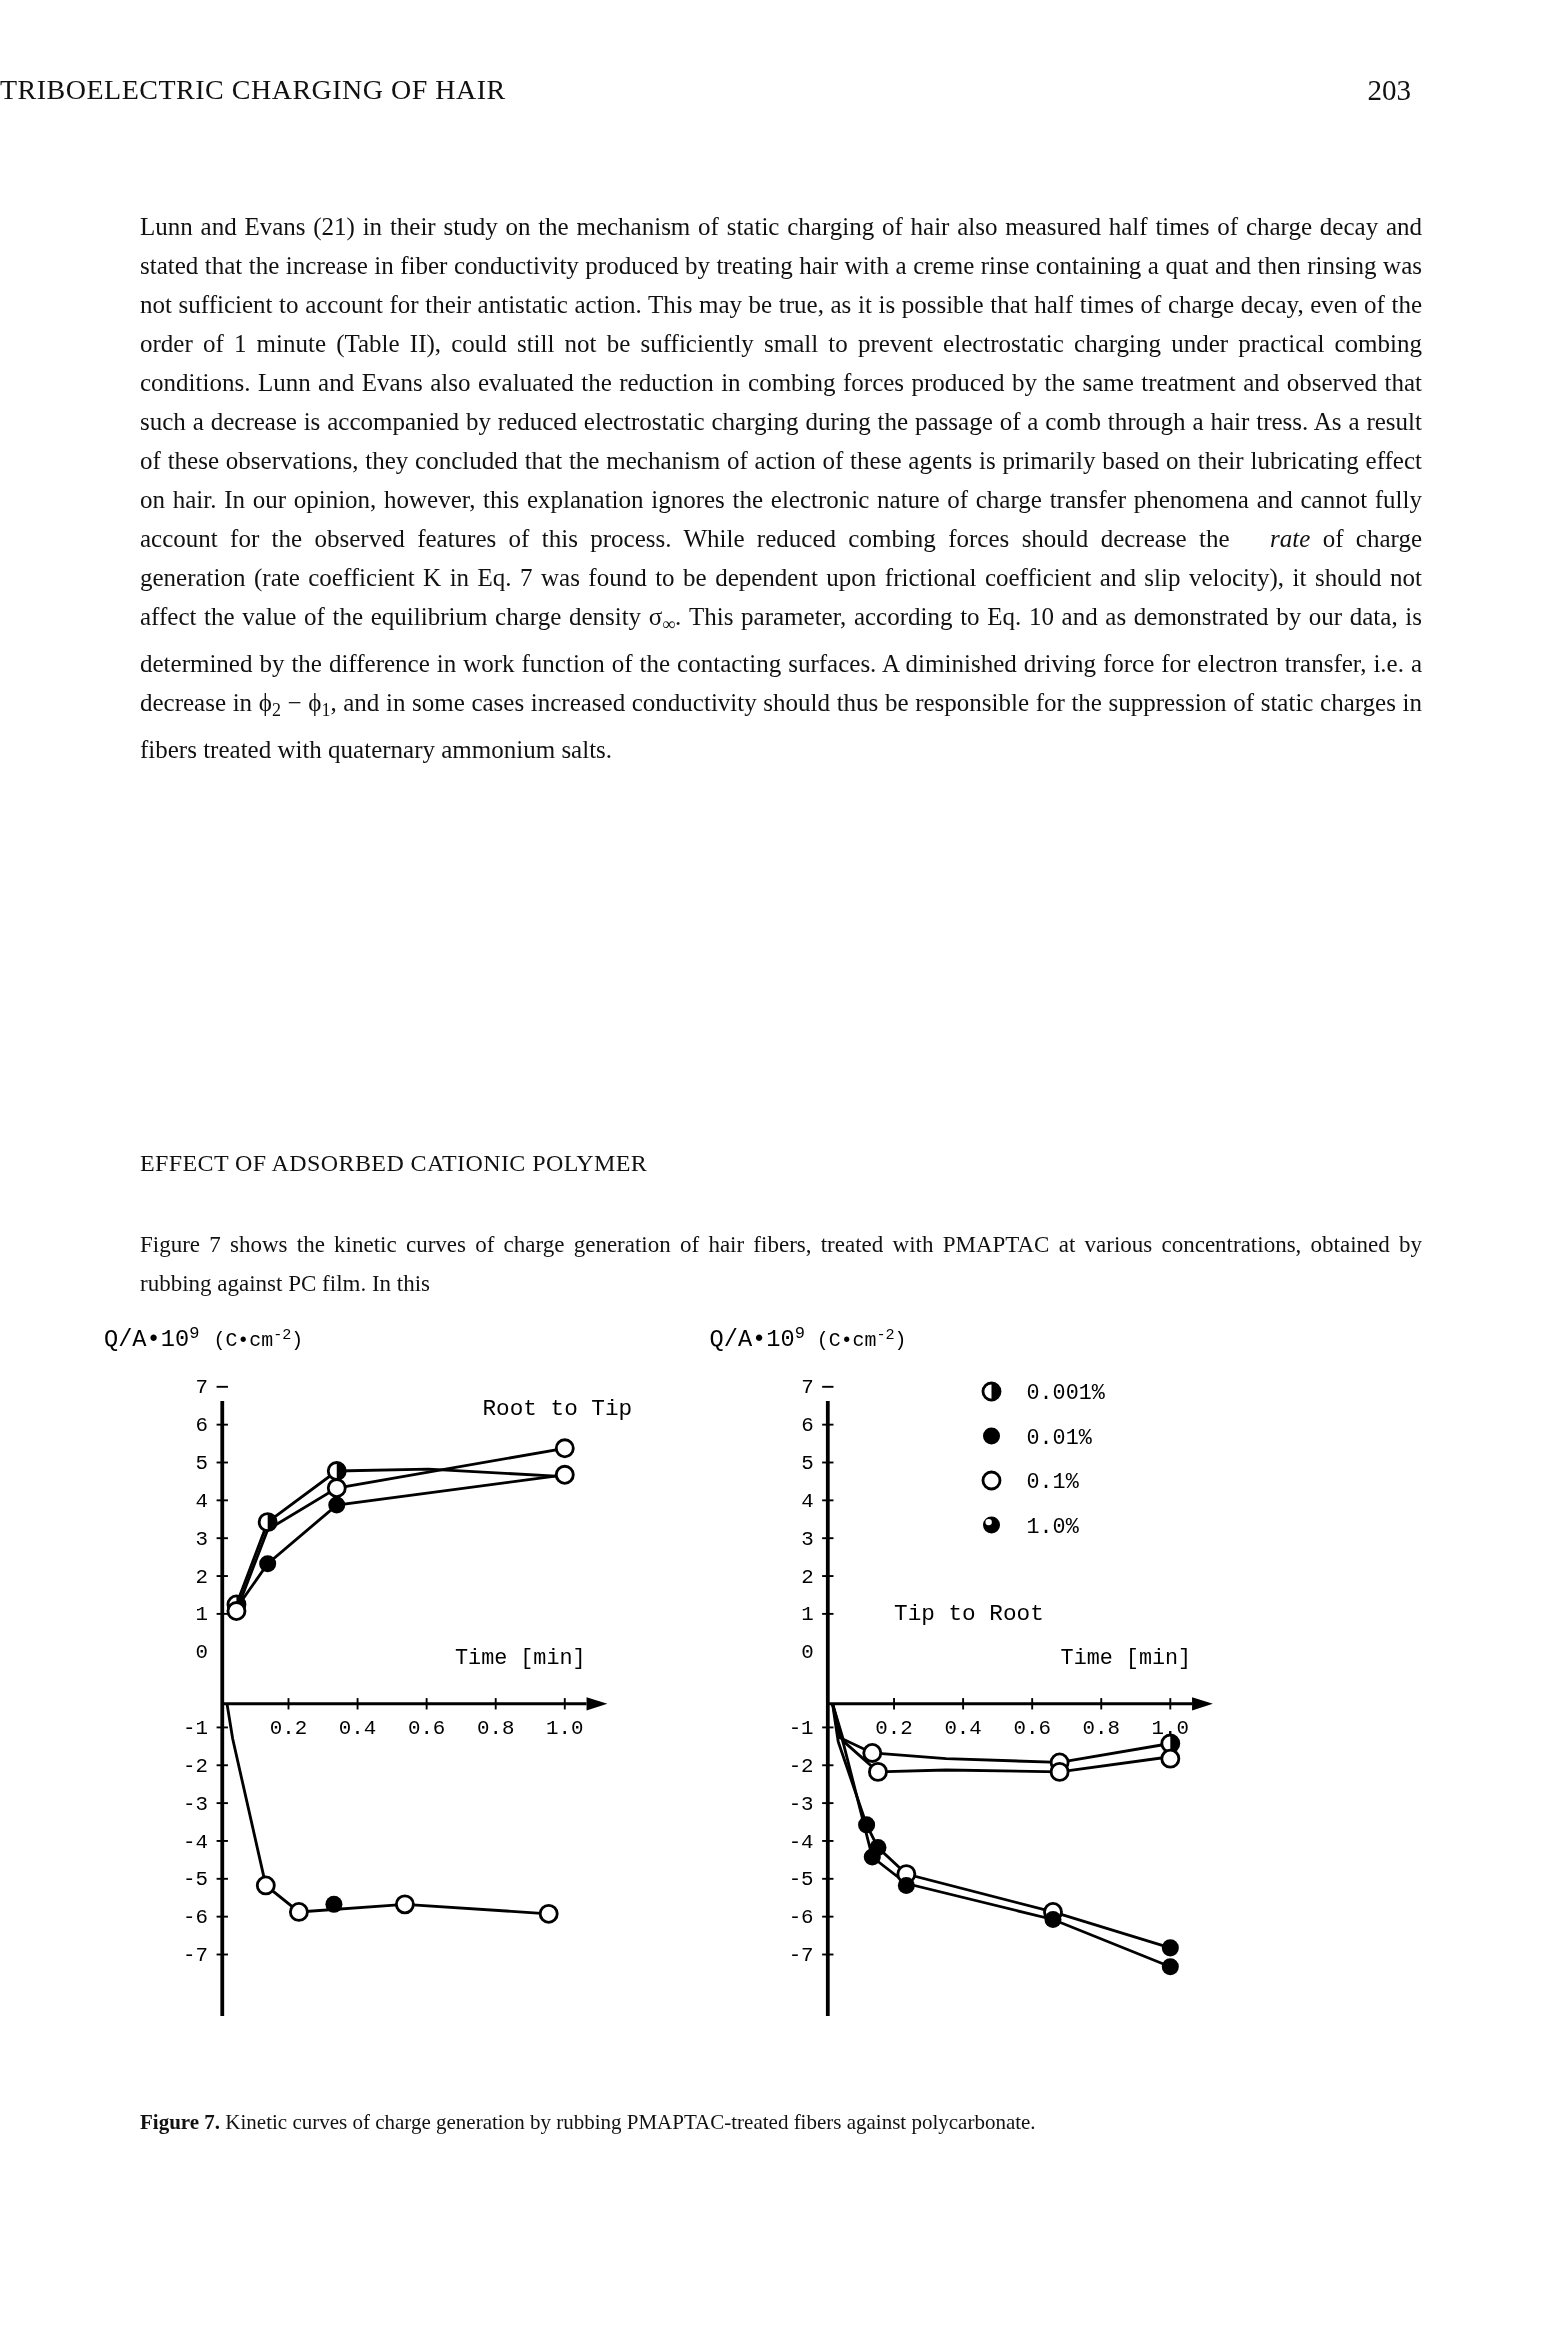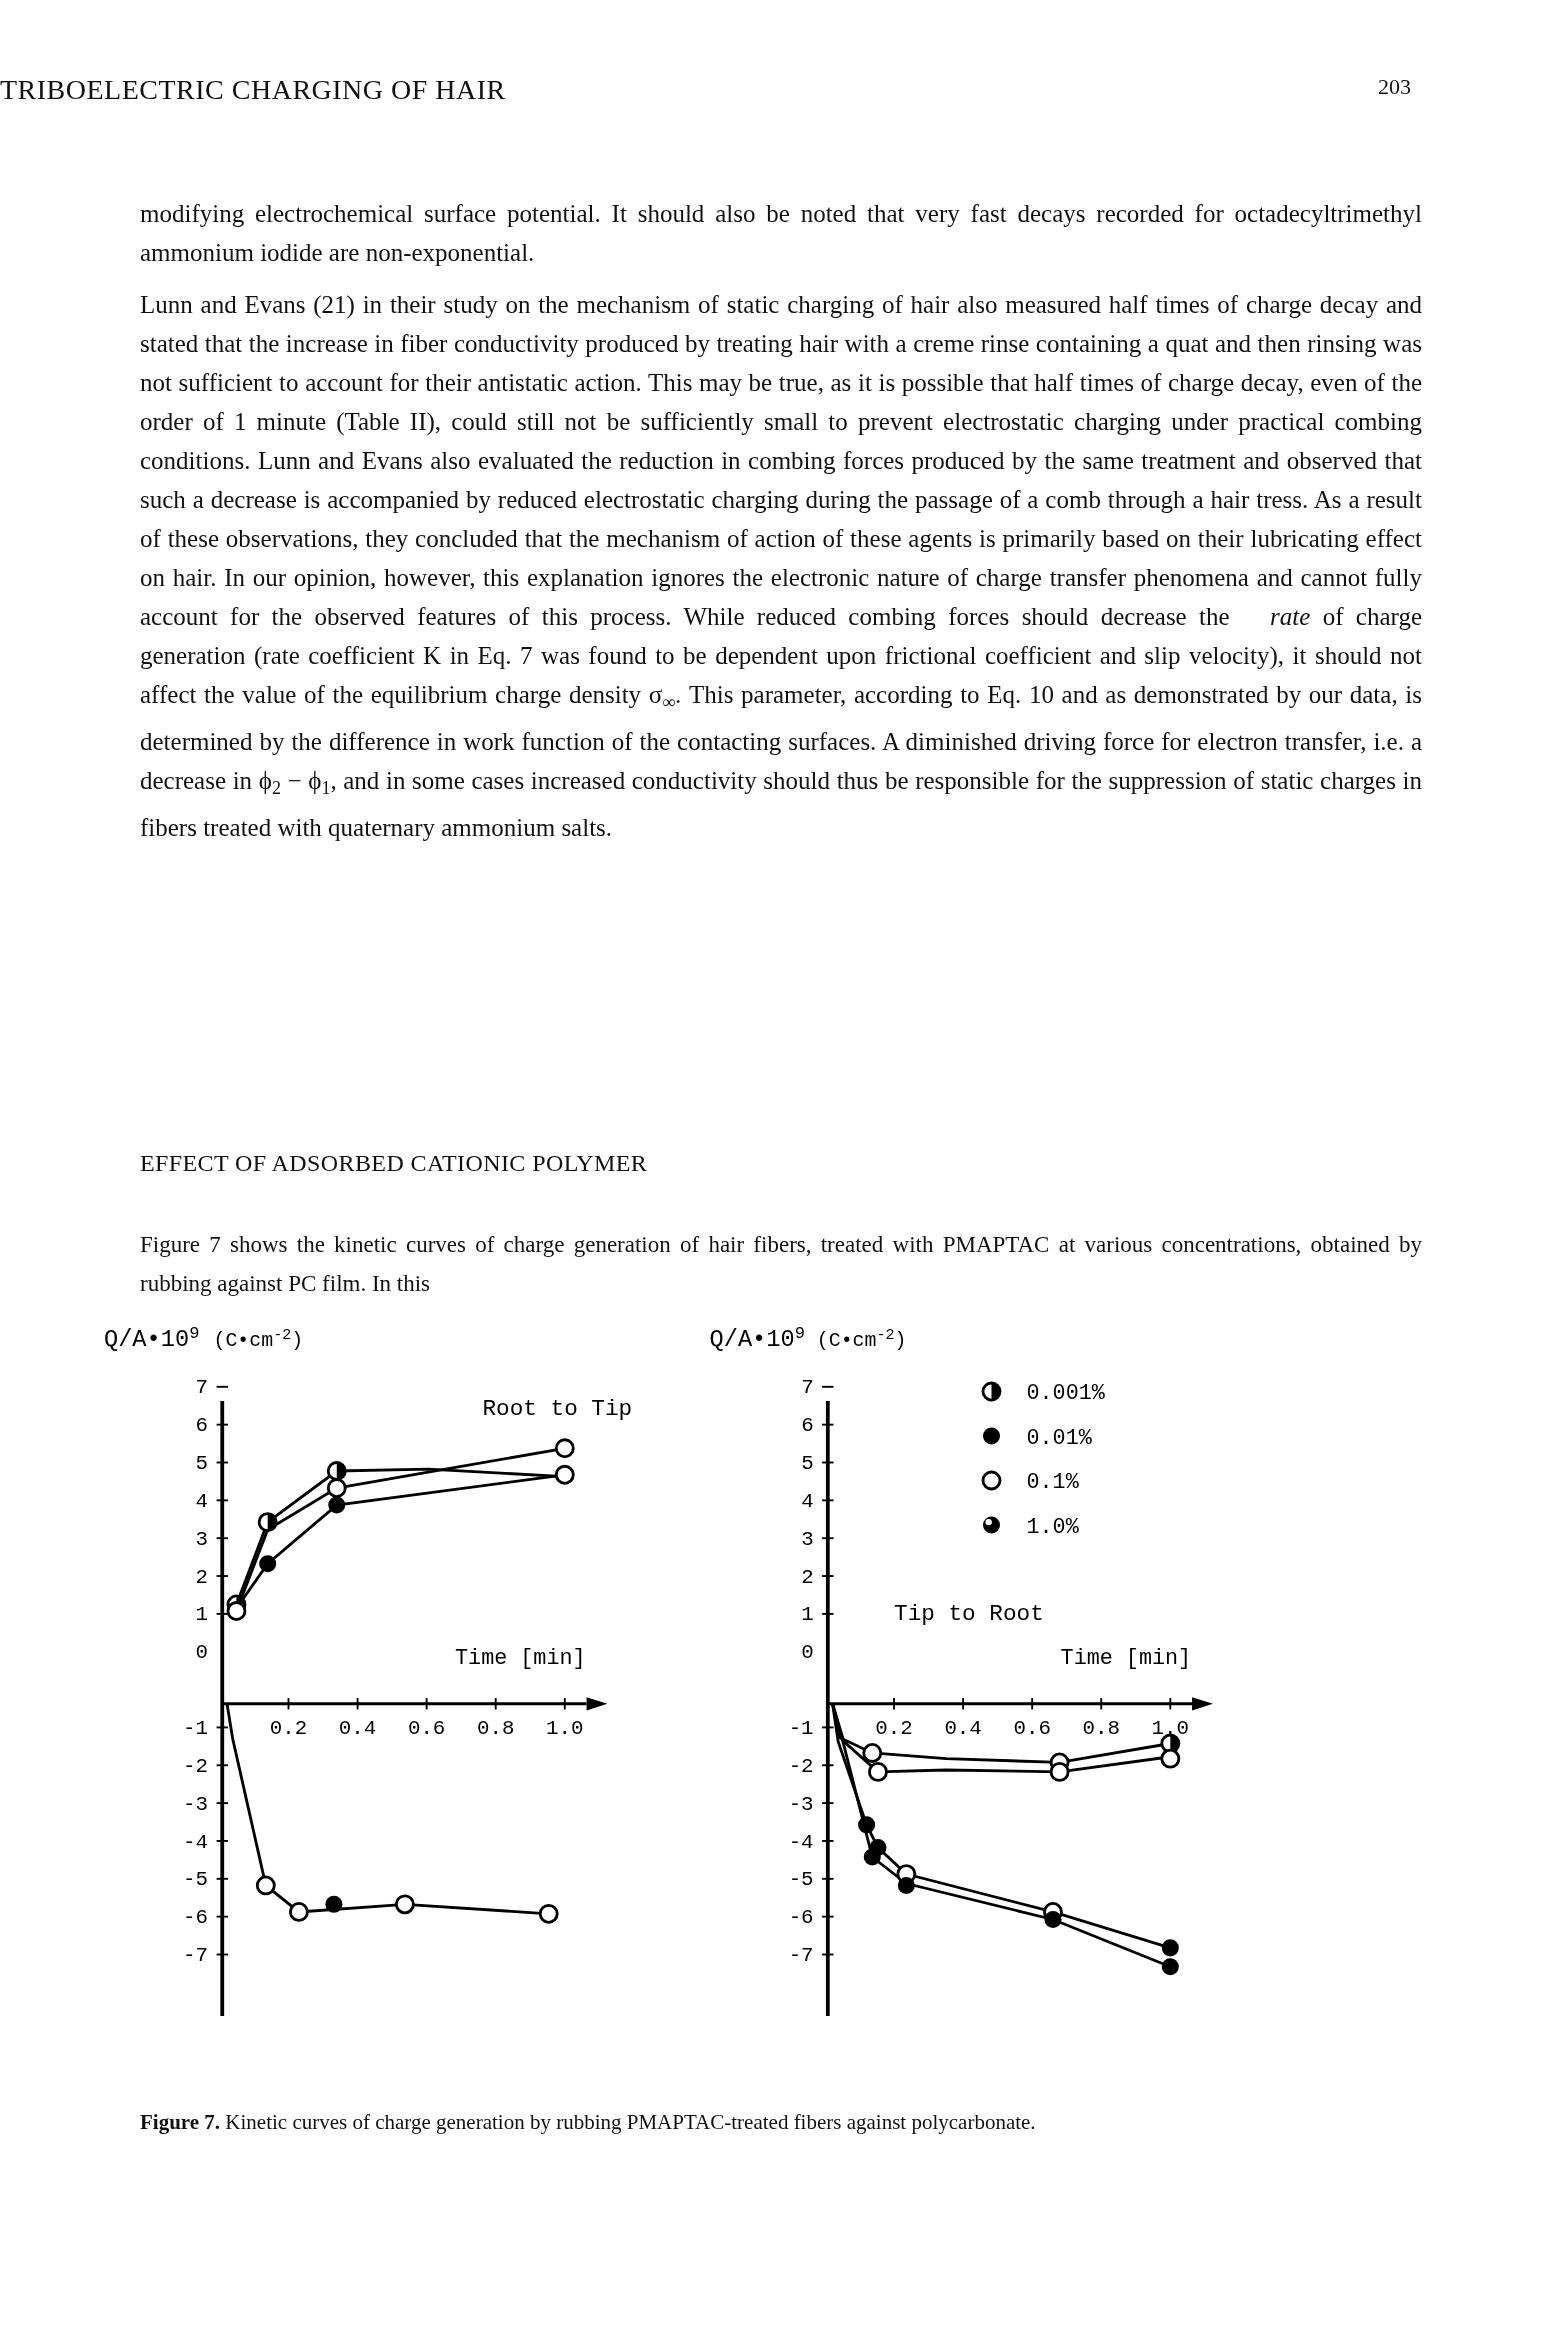--- a/index.html
+++ b/index.html
@@ -19,21 +19,21 @@
   .running-head {
     position:absolute;
     left:0; top:74px; width:1561px;
     text-align:left;
     font-size:28px;
     letter-spacing:0.5px;
   }
   .folio {
     position:absolute;
     right:150px; top:74px;
-    font-size:22px;
+    font-size:29px;
   }
   .body-text {
     position:absolute;
     left:140px; top:194px;
     width:1282px;
     font-size:25px;
     line-height:39px;
     text-align:justify;
   }
   .body-text p { margin:0 0 0 0; text-indent:0; }
@@ -71,21 +71,20 @@
 </style>
 </head>
 <body>
 
 <div class="page">
 
   <div class="running-head">TRIBOELECTRIC CHARGING OF HAIR</div>
   <div class="folio">203</div>
 
   <div class="body-text">
-    <p>modifying electrochemical surface potential. It should also be noted that very fast decays recorded for octadecyltrimethyl ammonium iodide are non-exponential.</p>
     <div class="p-gap"></div>
     <p><span>Lunn and Evans (21) in their study on the mechanism of static charging of hair also measured half times of charge decay and stated that the increase in fiber conductivity produced by treating hair with a creme rinse containing a quat and then rinsing was not sufficient to account for their antistatic action. This may be true, as it is possible that half times of charge decay, even of the order of 1 minute (Table II), could still not be sufficiently small to prevent electrostatic charging under practical combing conditions. Lunn and Evans also evaluated the reduction in combing forces produced by the same treatment and observed that such a decrease is accompanied by reduced electrostatic charging during the passage of a comb through a hair tress. As a result of these observations, they concluded that the mechanism of action of these agents is primarily based on their lubricating effect on hair. In our opinion, however, this explanation ignores the electronic nature of charge transfer phenomena and cannot fully account for the observed features of this process. While reduced combing forces should decrease the </span><i>rate</i><span> of charge generation (rate coefficient K in Eq. 7 was found to be dependent upon frictional coefficient and slip velocity), it should not affect the value of the equilibrium charge density σ</span><span class="sub">∞</span><span>. This parameter, according to Eq. 10 and as demonstrated by our data, is determined by the difference in work function of the contacting surfaces. A diminished driving force for electron transfer, i.e. a decrease in ϕ</span><span class="sub">2</span><span> − ϕ</span><span class="sub">1</span><span>, and in some cases increased conductivity should thus be responsible for the suppression of static charges in fibers treated with quaternary ammonium salts.</span></p>
   </div>
 
   <div class="section-head">EFFECT OF ADSORBED CATIONIC POLYMER</div>
 
   <div class="body-text2">
     <p>Figure 7 shows the kinetic curves of charge generation of hair fibers, treated with PMAPTAC at various concentrations, obtained by rubbing against PC film. In this</p>
   </div>
 

